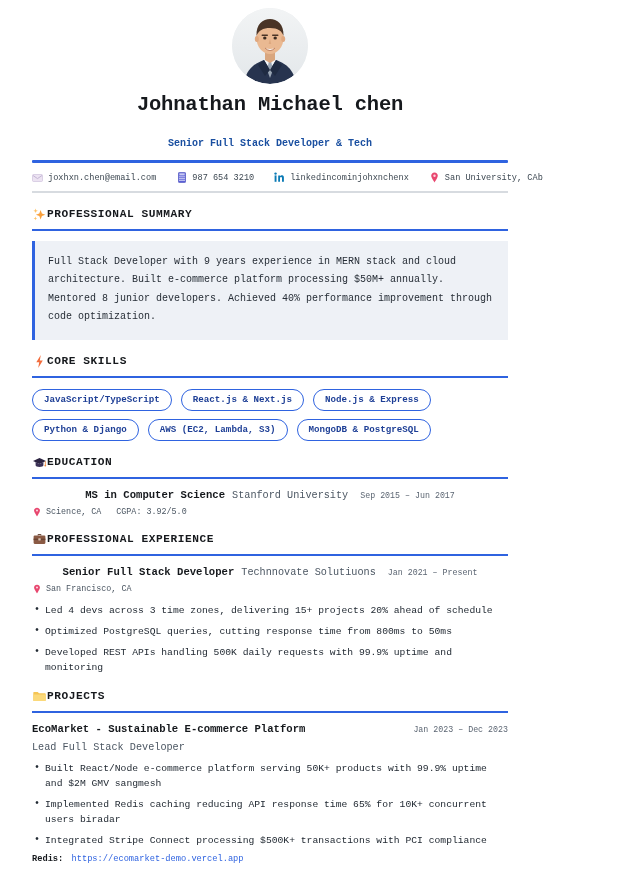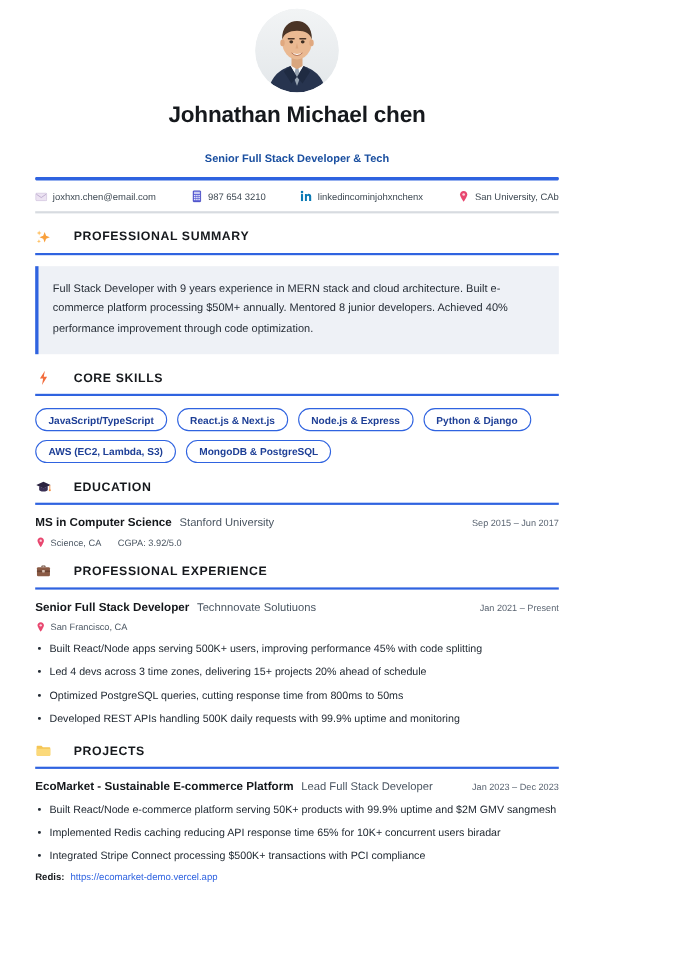--- a/index.html
+++ b/index.html
@@ -13,20 +13,21 @@
     font-family: "Liberation Sans", sans-serif;
     color: #1f2933;
     overflow: hidden;
   }
   .page {
     width: 540px;
     height: 879px;
     position: relative;
     background: #ffffff;
     box-sizing: border-box;
+    font-family: Liberation Mono, monospace;
   }
   .inner {
     padding: 0 32px;
   }
 
   
   .header {
     padding-top: 8px;
     text-align: center;
   }
@@ -92,21 +93,21 @@
   .rule-gray {
     height: 1.5px;
     background: #d7dbe0;
   }
 
   
   .section { margin-top: 14px; }
   .section-head {
     display: flex;
     align-items: center;
-    gap: 20px;
+    gap: 0;
   }
   .section-icon {
     width: 15px;
     height: 15px;
     display: inline-flex;
     align-items: center;
     justify-content: center;
     flex: 0 0 auto;
   }
   .section-title {
@@ -148,21 +149,21 @@
     font-weight: bold;
     white-space: nowrap;
     background: #fff;
   }
 
   
   .entry { margin-top: 10px; }
   .entry-top {
     display: flex;
     align-items: baseline;
-    justify-content: space-between;
+    justify-content: center;
     gap: 12px;
   }
   .entry-main {
     display: flex;
     align-items: baseline;
     gap: 7px;
     flex-wrap: wrap;
   }
   .entry-title {
     font-size: 10.6px;
@@ -443,21 +444,20 @@
       <div class="entry-meta">
         <span class="pin">
           <svg width="8" height="10" viewBox="0 0 9 11">
             <path d="M4.5 0.6 C2.6 0.6 1.2 2 1.2 3.8 C1.2 5.7 4.5 10.4 4.5 10.4 C4.5 10.4 7.8 5.7 7.8 3.8 C7.8 2 6.4 0.6 4.5 0.6 Z" fill="#e8476f"></path>
             <circle cx="4.5" cy="3.8" r="1.2" fill="#fbd4de"></circle>
           </svg>
         </span>
         <span>San Francisco, CA</span>
       </div>
       <ul class="bullets">
-        <li>Built React/Node apps serving 500K+ users, improving performance 45% with code splitting</li>
         <li>Led 4 devs across 3 time zones, delivering 15+ projects 20% ahead of schedule</li>
         <li>Optimized PostgreSQL queries, cutting response time from 800ms to 50ms</li>
         <li>Developed REST APIs handling 500K daily requests with 99.9% uptime and monitoring</li>
       </ul>
     </div>
   </div>
 
   <div class="inner section">
     <div class="section-head">
       <span class="section-icon">

